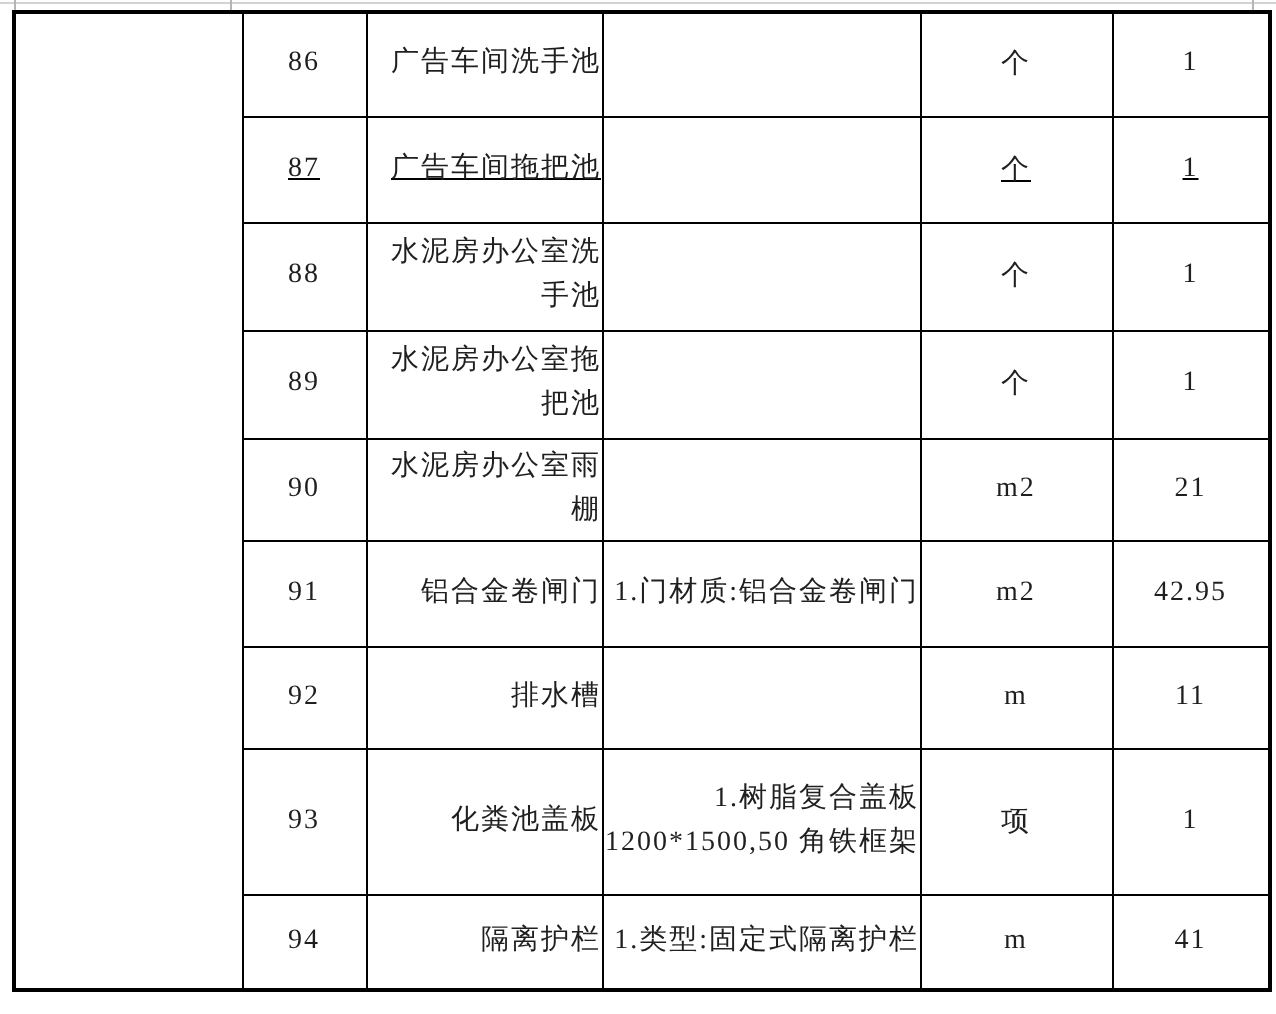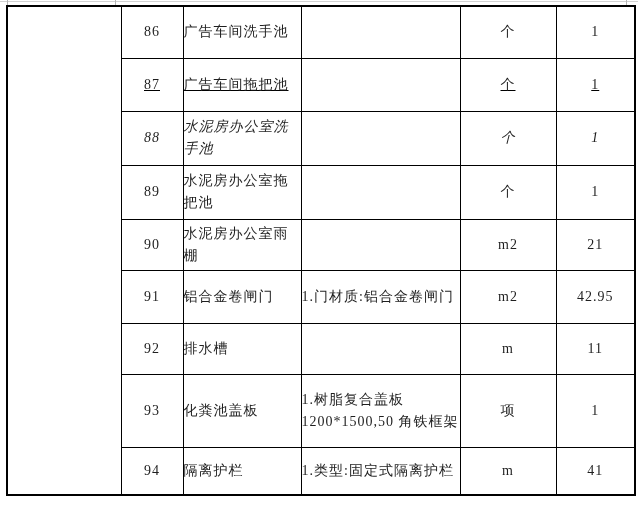--- a/index.html
+++ b/index.html
@@ -45,26 +45,26 @@
     color: #1f1f1f;
     font-size: 14px;
     letter-spacing: 1px;
     vertical-align: middle;
     overflow: hidden;
     padding: 0;
   }
   td.margin-cell { border-right: 1px solid #000; }
   td.col-seq  { text-align: center; }
   td.col-name {
-    text-align: left;
+    text-align: right;
     padding: 2px 4px;
     line-height: 22px;
   }
   td.col-spec {
-    text-align: left;
+    text-align: right;
     padding: 2px 6px;
     line-height: 22px;
   }
   td.col-unit { text-align: center; }
   td.col-qty  { text-align: center; letter-spacing: 0.5px; }
 </style>
 </head>
 <body>
 
 <div class="viewport">
@@ -91,21 +91,21 @@
           <td class="col-unit">个</td>
           <td class="col-qty">1</td>
         </tr>
         <tr style="height: 53px; text-decoration: underline;">
           <td class="col-seq">87</td>
           <td class="col-name">广告车间拖把池</td>
           <td class="col-spec"></td>
           <td class="col-unit">个</td>
           <td class="col-qty">1</td>
         </tr>
-        <tr style="height: 54px; font-style: italic;">
+        <tr style="height: 54px;">
           <td class="col-seq">88</td>
           <td class="col-name">水泥房办公室洗手池</td>
           <td class="col-spec"></td>
           <td class="col-unit">个</td>
           <td class="col-qty">1</td>
         </tr>
         <tr style="height: 54px;">
           <td class="col-seq">89</td>
           <td class="col-name">水泥房办公室拖把池</td>
           <td class="col-spec"></td>

